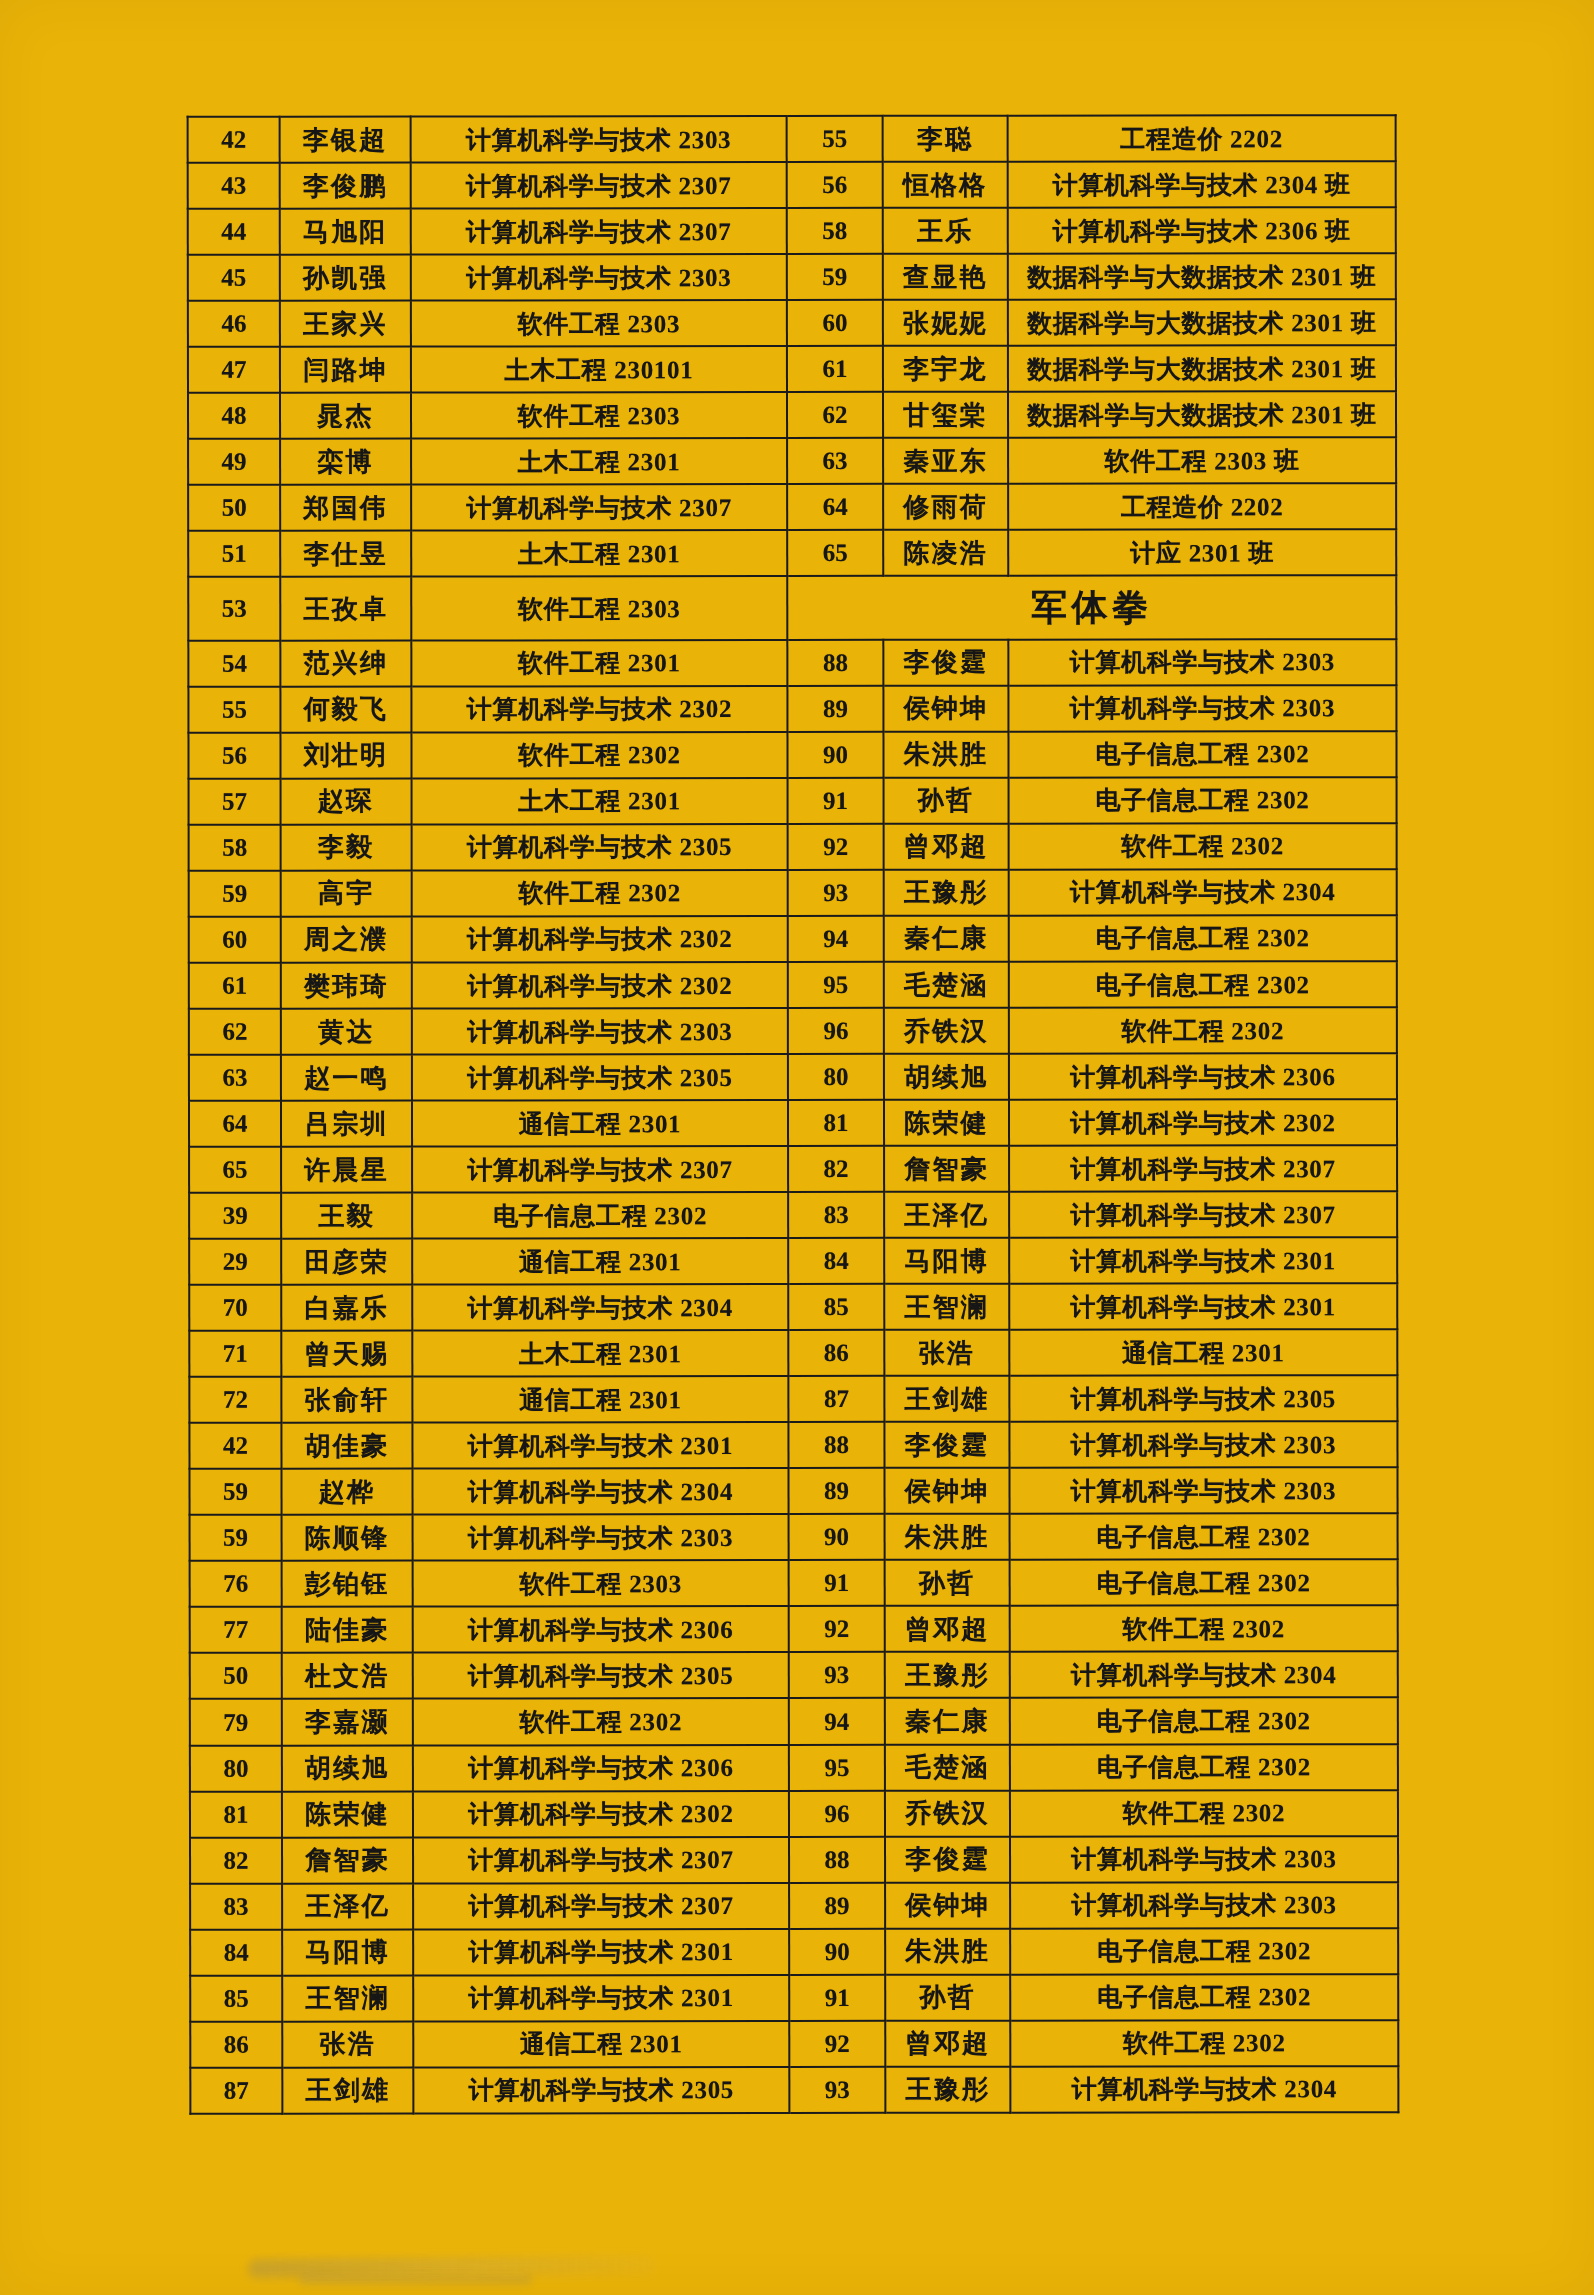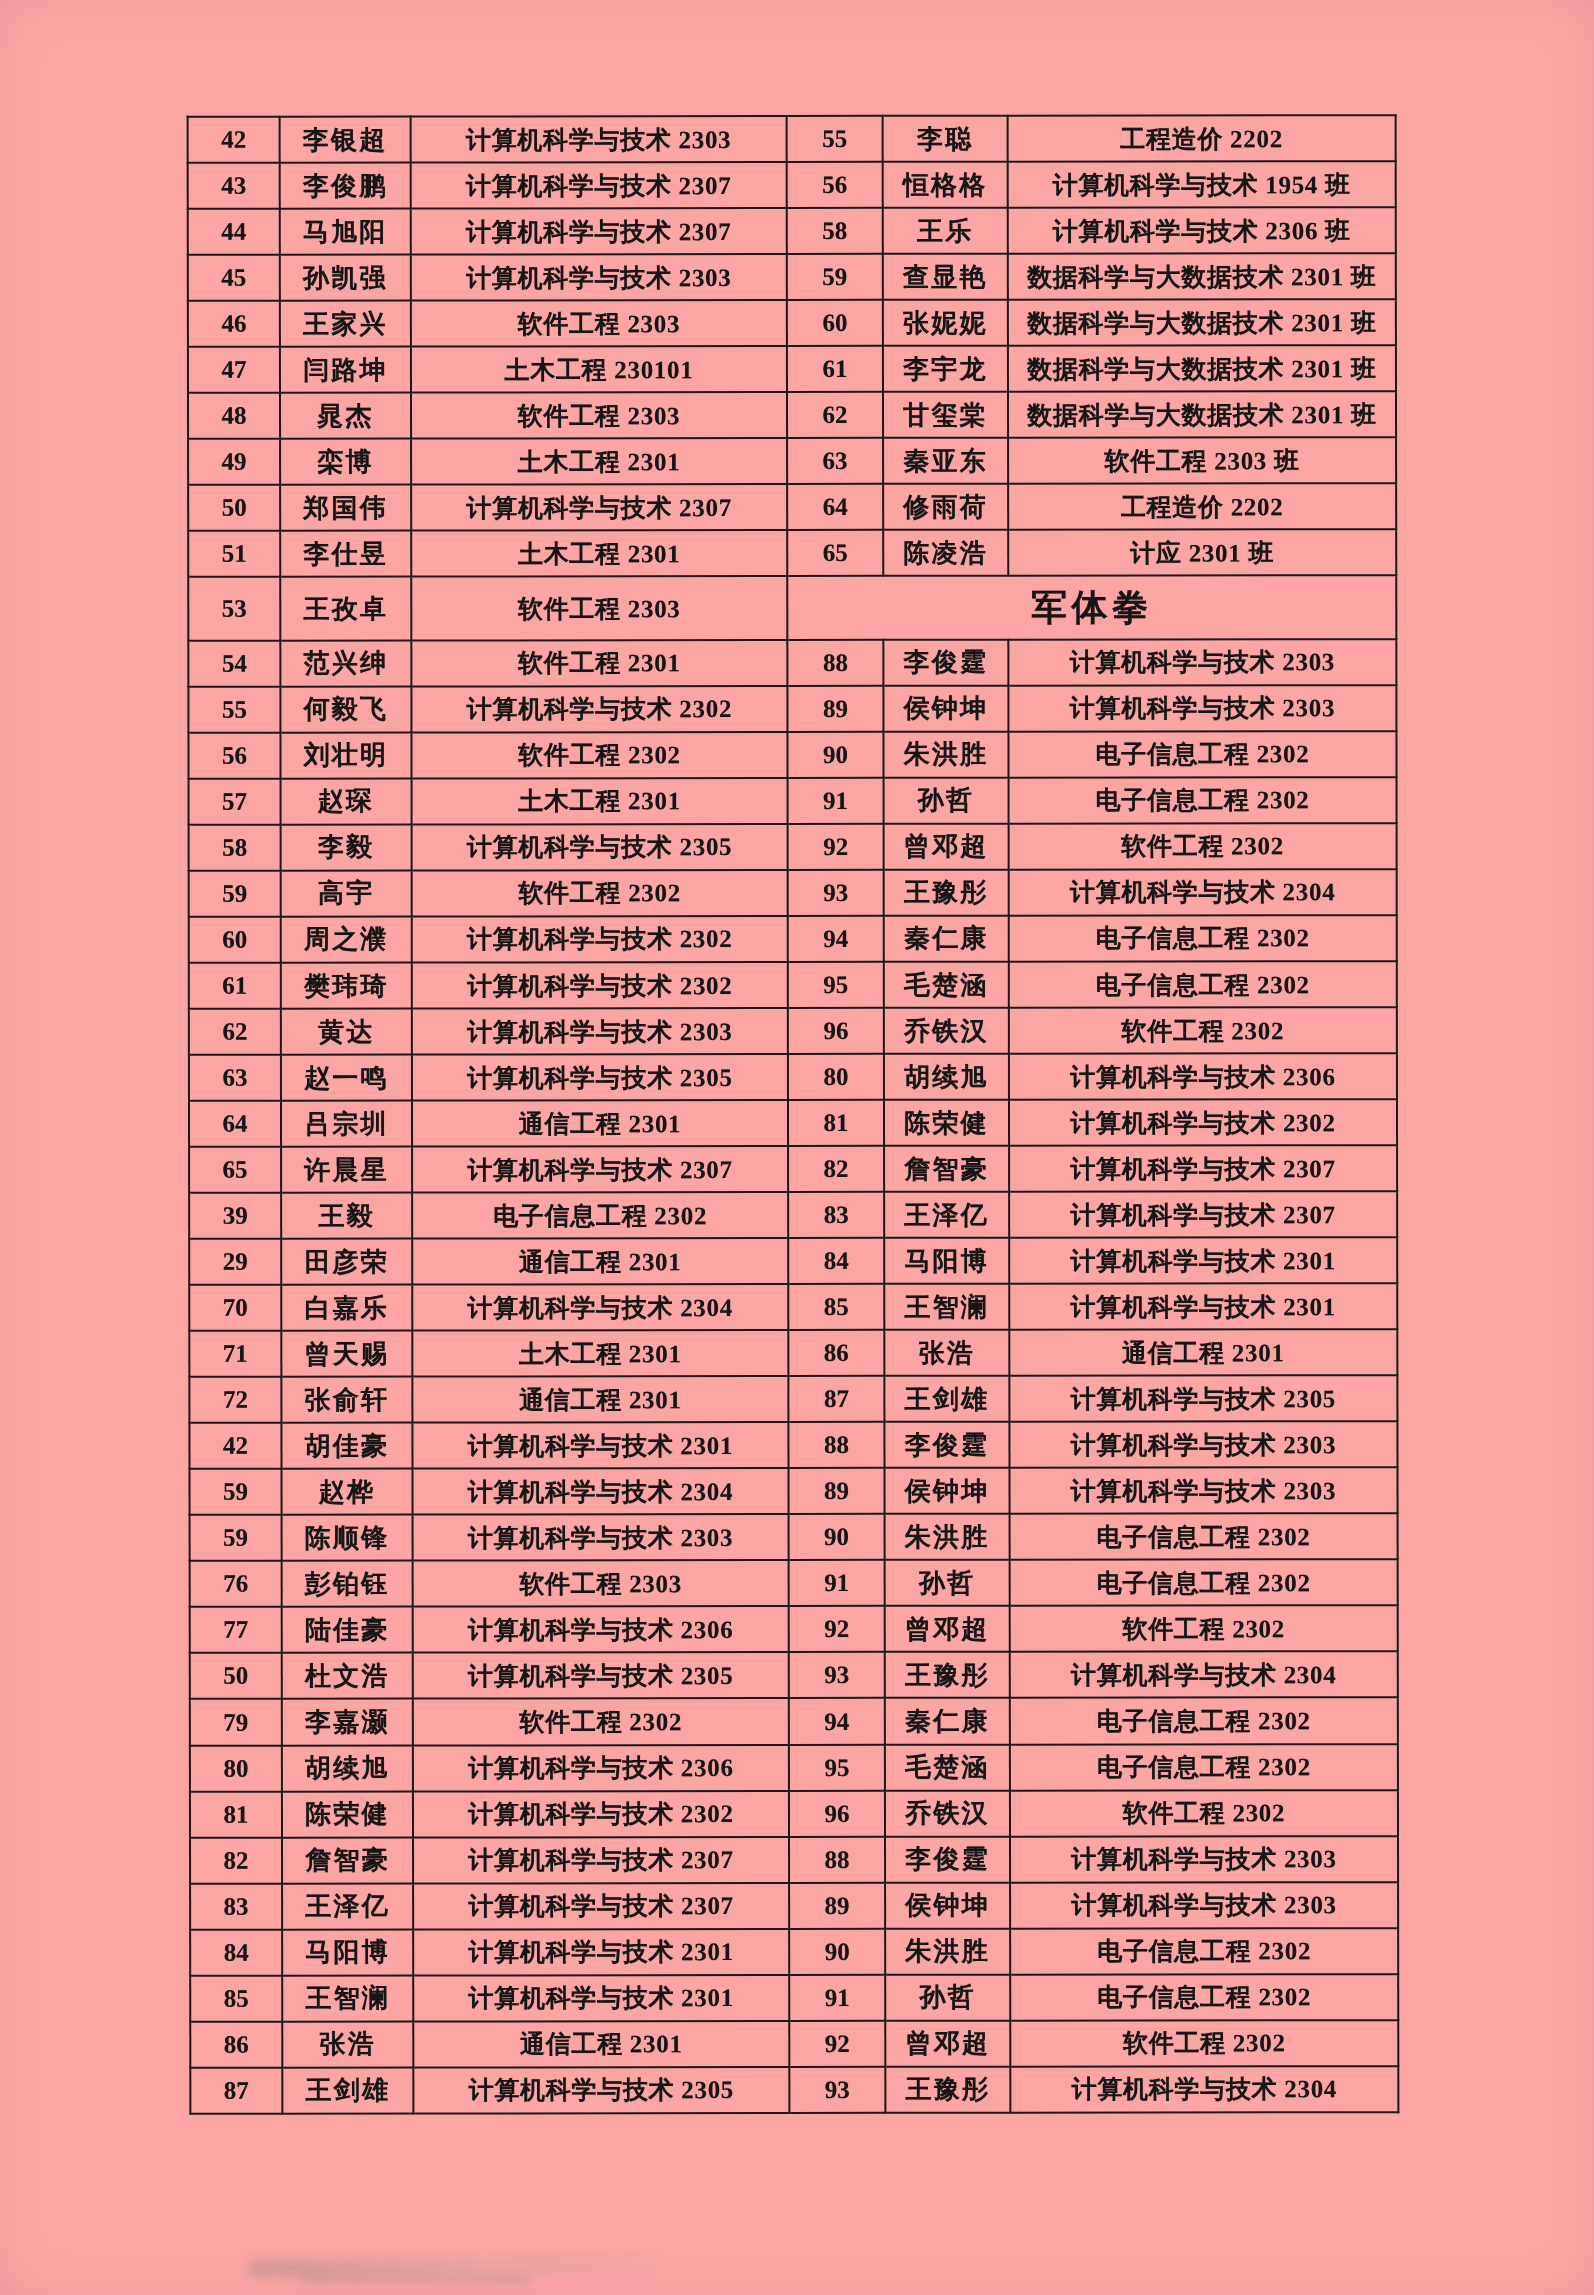--- a/index.html
+++ b/index.html
@@ -4,21 +4,21 @@
 <style>
   html,body{
     margin:0; padding:0;
     background:#e8e8e8;
   }
   .page{
     position:relative;
     width:1594px;
     height:2295px;
     margin:0 auto;
-    background:#fca5a5;
+    background:#eab308;
     overflow:hidden;
     box-shadow: inset 0 0 58px rgba(0,0,0,0.05);
     font-family:"Liberation Serif","DejaVu Serif",serif;
     color:#161616;
   }
   table.roster{
     position:absolute;
     left:188px;
     top:115px;
     width:1208px;
@@ -96,21 +96,21 @@
           <td class="c-no">55</td>
           <td class="c-name">李聪</td>
           <td class="c-cls">工程造价 2202</td>
         </tr>
         <tr>
           <td class="c-no">43</td>
           <td class="c-name">李俊鹏</td>
           <td class="c-cls">计算机科学与技术 2307</td>
           <td class="c-no">56</td>
           <td class="c-name">恒格格</td>
-          <td class="c-cls">计算机科学与技术 1954 班</td>
+          <td class="c-cls">计算机科学与技术 2304 班</td>
         </tr>
         <tr>
           <td class="c-no">44</td>
           <td class="c-name">马旭阳</td>
           <td class="c-cls">计算机科学与技术 2307</td>
           <td class="c-no">58</td>
           <td class="c-name">王乐</td>
           <td class="c-cls">计算机科学与技术 2306 班</td>
         </tr>
         <tr>

